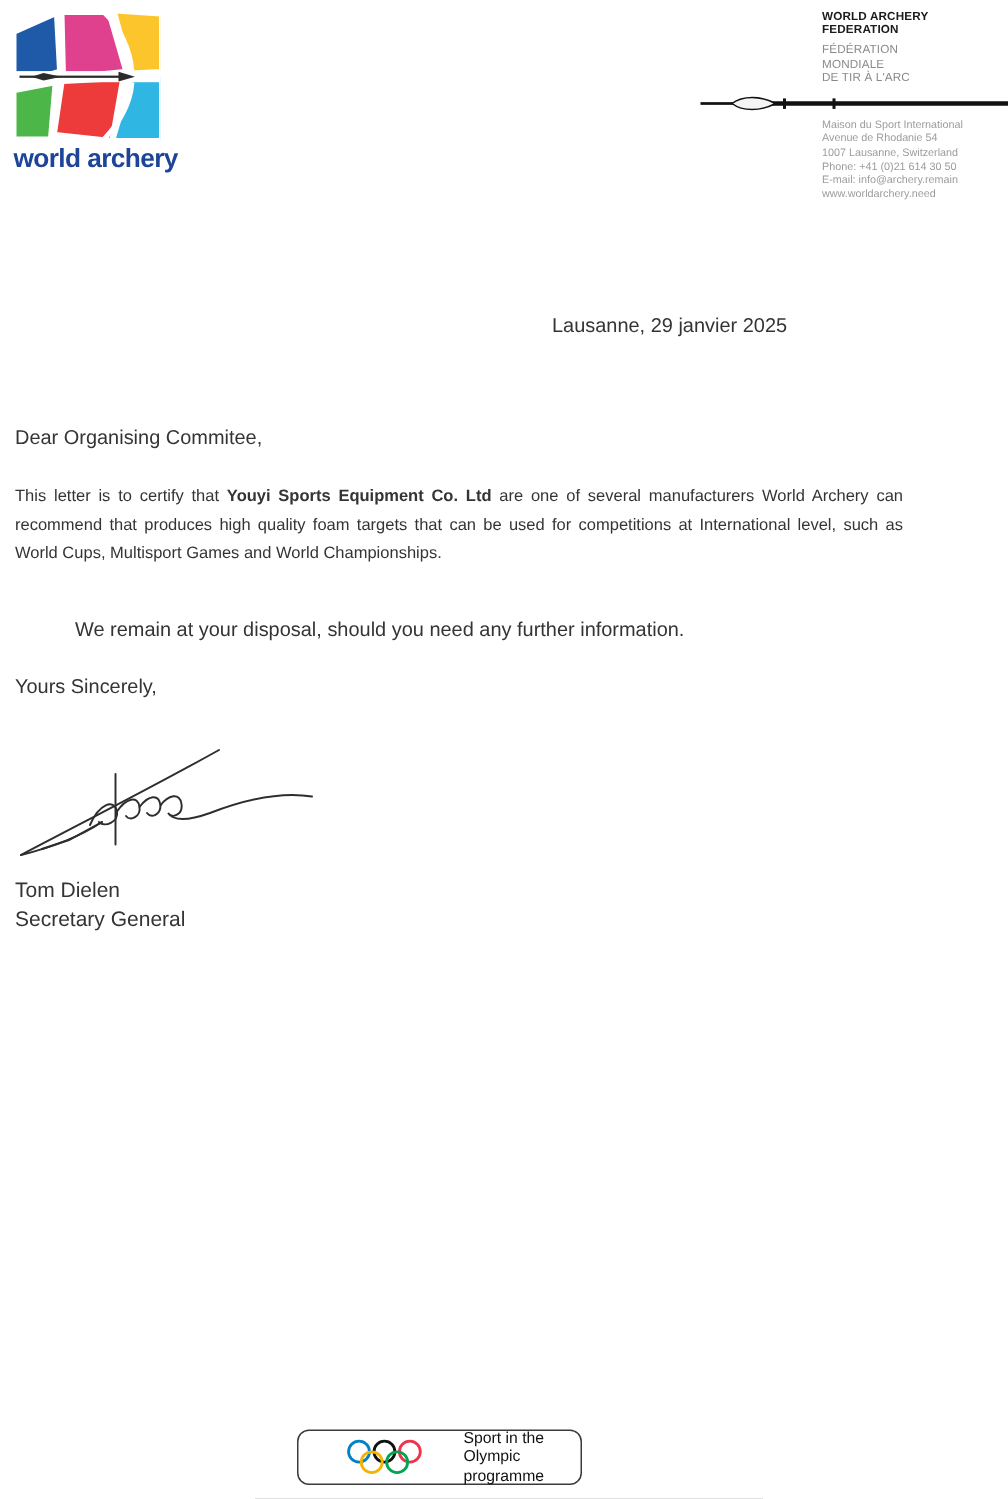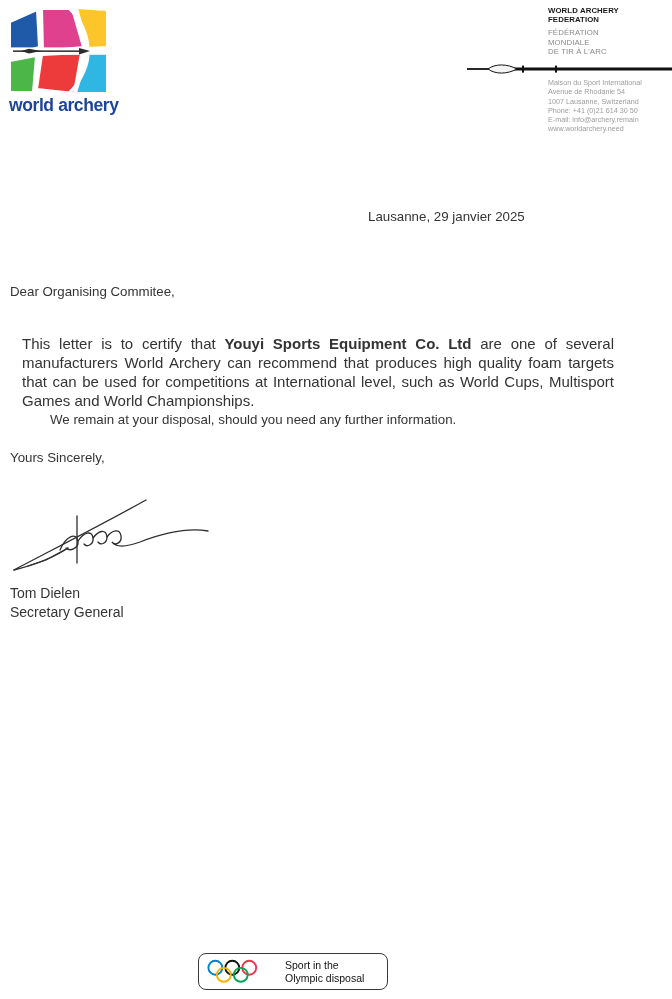--- a/index.html
+++ b/index.html
@@ -27,32 +27,32 @@
   .org-block{position:absolute; left:548px; top:6px; width:120px;}
   .org-en{font-size:7.8px; font-weight:700; line-height:9.2px; color:#1a1a1a; letter-spacing:0.1px;}
   .org-fr{font-size:7.8px; font-weight:400; line-height:9.2px; color:var(--gray-name); margin-top:4px; letter-spacing:0.1px;}
   .arrow-svg{position:absolute; left:466px; top:61px; width:206px; height:16px;}
   .address{position:absolute; left:548px; top:78px; font-size:7.2px; line-height:9.3px; color:var(--gray-addr);}
   
   .dateline{position:absolute; left:335px; top:209px; font-size:13.3px;margin-left:33px;}
   .salutation{position:absolute; left:10px; top:284px; font-size:13.3px;}
   .para1{
     position:absolute; left:10px; top:322px; width:592px;
-    font-size:15px; line-height:19px; text-align:justify; margin:12px;
+    font-size:11px; line-height:19px; text-align:justify; margin:0;
   }
   .para1 .bold{font-weight:700;}
   .para2{position:absolute; left:10px; top:412px; font-size:13.3px;margin-left:40px;}
   .closing{position:absolute; left:10px; top:450px; font-size:13.3px;}
   .signature-svg{position:absolute; left:8px; top:486px; width:205px; height:92px;}
   .signer{position:absolute; left:10px; top:584px; font-size:14px; line-height:19px;}
   
   .olympic-box{
     position:absolute; left:198px; top:953px; width:190px; height:37px;
     border:1.2px solid #3a3a3a; border-radius:8px; box-sizing:border-box;
-    display:flex; align-items:center; padding-left:0; gap:10px; background:#fff;
+    display:flex; align-items:center; padding-left:24px; gap:10px; background:#fff;
   }
   .rings-svg{width:76px; height:32px; flex:0 0 auto;}
   .olympic-text{font-size:10.5px; line-height:12.5px; color:#111;}
 </style>
 </head>
 <body>
 
 <div class="page">
 
   <svg class="logo-svg" viewBox="0 0 97 88" aria-hidden="true">
@@ -137,17 +137,17 @@
       <g fill="none" stroke-width="2">
         <circle cx="15" cy="12.5" r="7.4" stroke="#0081c8"></circle>
         <circle cx="33" cy="12.5" r="7.4" stroke="#111111"></circle>
         <circle cx="51" cy="12.5" r="7.4" stroke="#ee334e"></circle>
         <circle cx="24" cy="20" r="7.4" stroke="#f4b400"></circle>
         <circle cx="42" cy="20" r="7.4" stroke="#00a651"></circle>
       </g>
     </svg>
     <div class="olympic-text">
       <div>Sport in the</div>
-      <div>Olympic disposal</div>
+      <div>Olympic programme</div>
     </div>
   </div>
 
 </div>
 
 </body></html>

